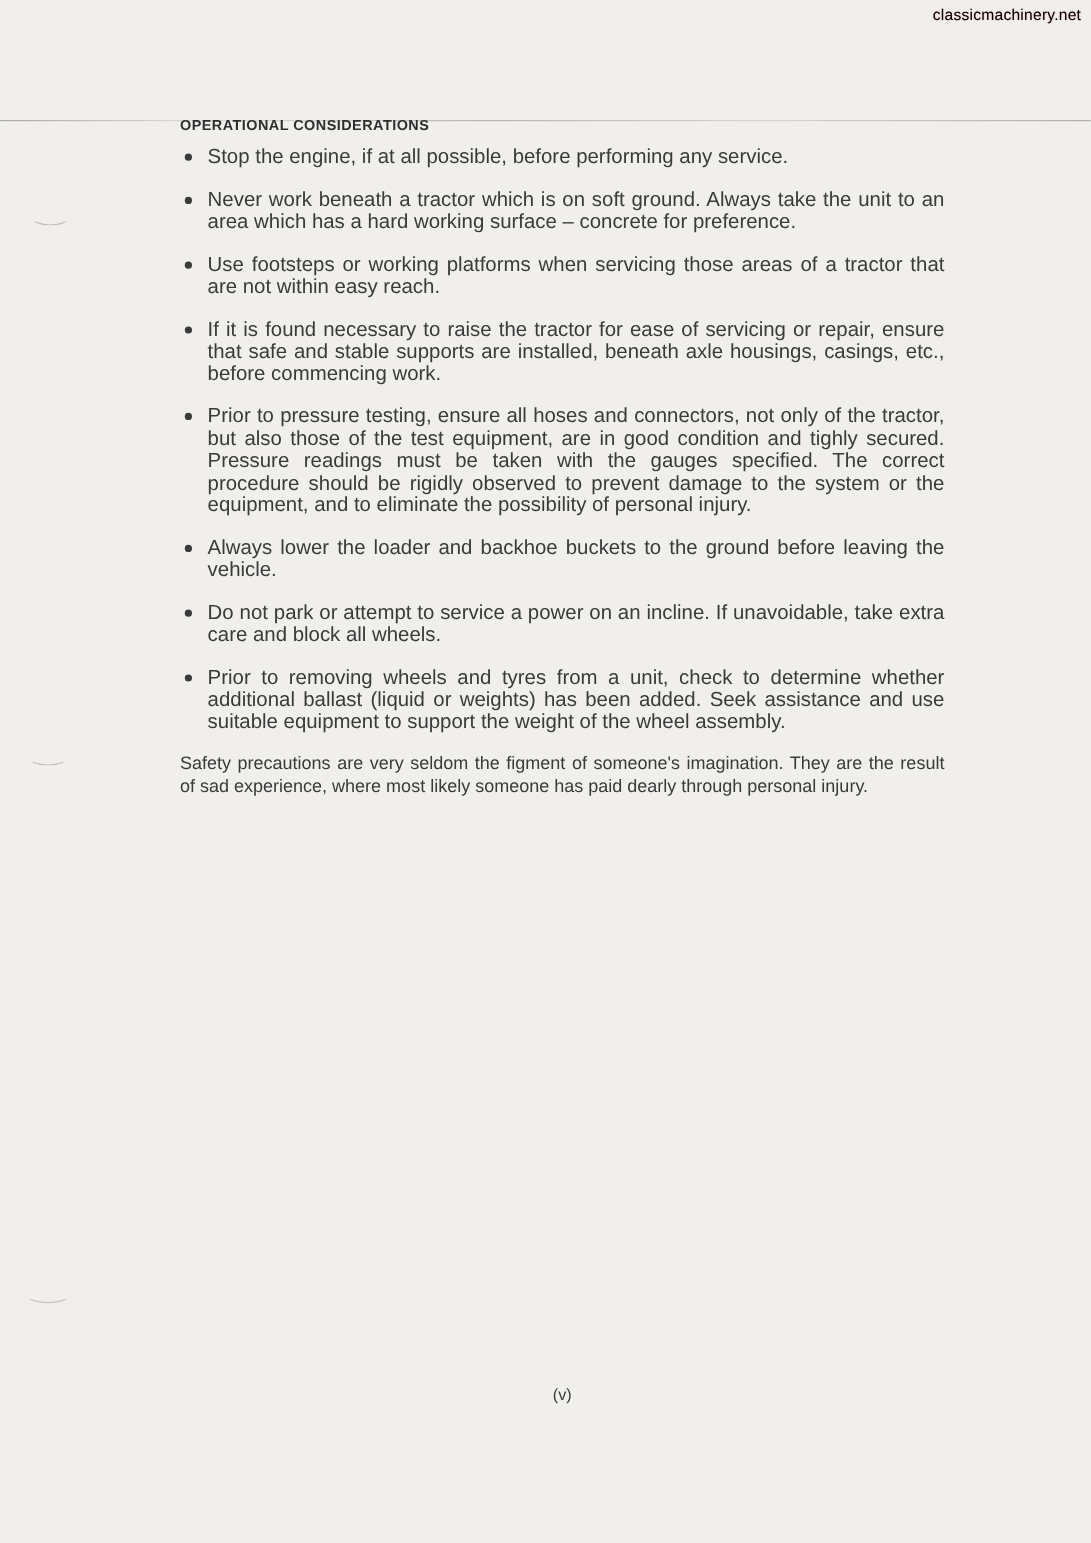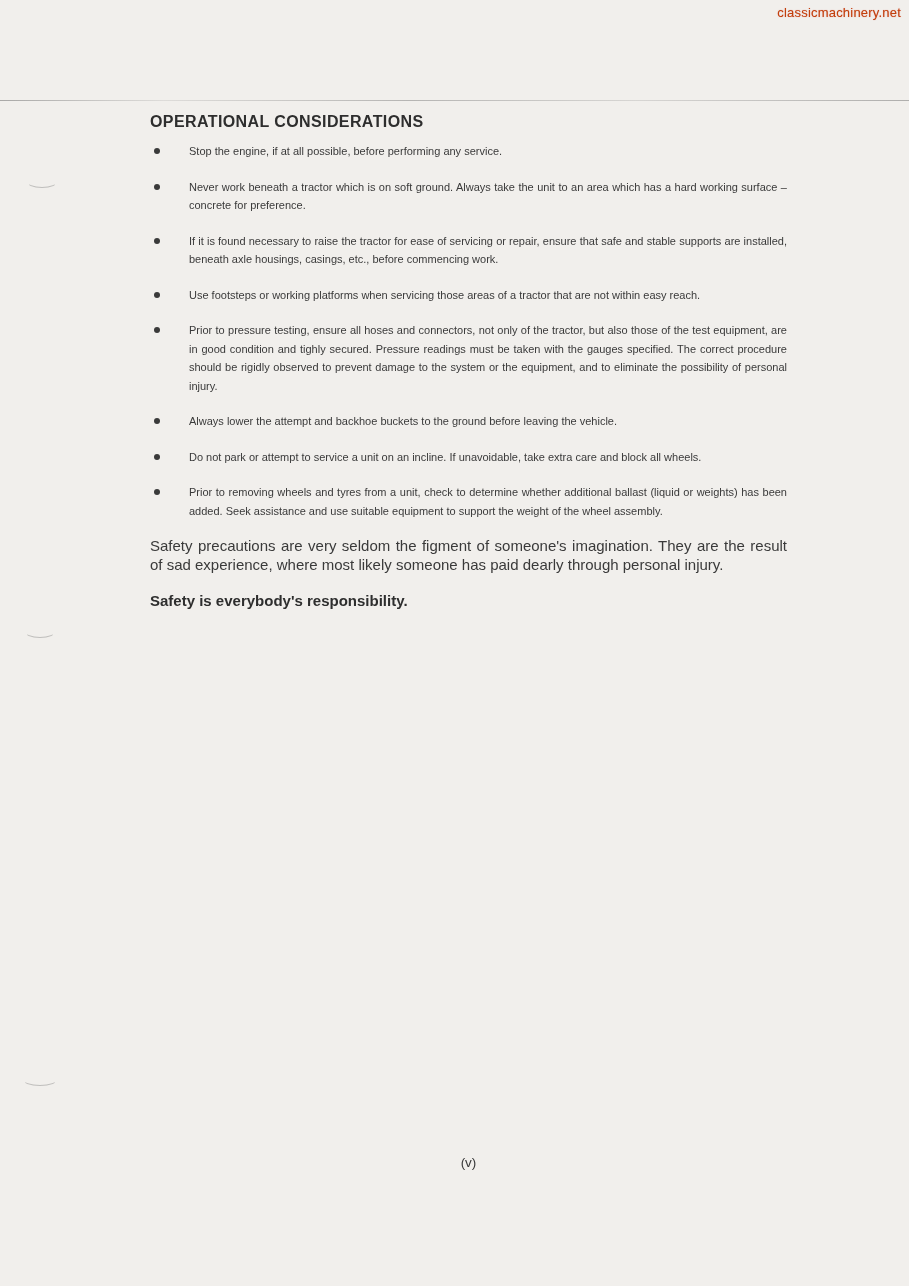--- a/index.html
+++ b/index.html
@@ -18,21 +18,21 @@
     height: 1286px;
     background: #f1efec;
     overflow: hidden;
     color: #383838;
   }
   .watermark {
     position: absolute;
     top: 5px;
     right: 8px;
     font-size: 13px;
-    color: #c2410c;
+    color: #000000;
     letter-spacing: 0.2px;
     text-shadow: 0 0 1px rgba(216,64,61,0.5);
   }
   .top-rule {
     position: absolute;
     top: 100px;
     left: 0;
     width: 909px;
     height: 1px;
     background: linear-gradient(90deg,
@@ -42,22 +42,22 @@
       rgba(110,110,110,0.2) 70%,
       rgba(110,110,110,0.5) 100%);
   }
   .content {
     position: absolute;
     left: 150px;
     top: 97px;
     width: 637px;
   }
   h1.page-title {
-    margin: 16px 0 11px 0;
-    font-size: 16px;
+    margin: 0 0 11px 0;
+    font-size: 12px;
     font-weight: bold;
     color: #2e2e2e;
     letter-spacing: 0.4px;
   }
   ul.bullets {
     list-style: none;
     margin: 0;
     padding: 0;
   }
   ul.bullets li {
@@ -67,22 +67,22 @@
   .dot {
     flex: 0 0 auto;
     width: 6px;
     height: 6px;
     border-radius: 50%;
     background: #3a3a3a;
     margin: 6px 0 0 4px;
   }
   .bullet-text {
     flex: 1 1 auto;
-    margin-left: 29px;
-    font-size: 11px;
+    margin-left: 13px;
+    font-size: 17px;
     line-height: 18.5px;
     text-align: justify;
     color: #3a3a3a;
   }
   .paragraphs p, p.closing {
     margin: 0 0 18px 0;
     font-size: 15px;
     line-height: 18.5px;
     text-align: justify;
     color: #3a3a3a;
@@ -133,46 +133,45 @@
         <li>
           <span class="dot"></span>
           <span class="bullet-text">Stop the engine, if at all possible, before performing any service.</span>
         </li>
         <li>
           <span class="dot"></span>
           <span class="bullet-text">Never work beneath a tractor which is on soft ground. Always take the unit to an area which has a hard working surface – concrete for preference.</span>
         </li>
         <li>
           <span class="dot"></span>
-          <span class="bullet-text">If it is found necessary to raise the tractor for ease of servicing or repair, ensure that safe and stable supports are installed, beneath axle housings, casings, etc., before commencing work.</span>
+          <span class="bullet-text">Use footsteps or working platforms when servicing those areas of a tractor that are not within easy reach.</span>
         </li>
         <li>
           <span class="dot"></span>
-          <span class="bullet-text">Use footsteps or working platforms when servicing those areas of a tractor that are not within easy reach.</span>
+          <span class="bullet-text">If it is found necessary to raise the tractor for ease of servicing or repair, ensure that safe and stable supports are installed, beneath axle housings, casings, etc., before commencing work.</span>
         </li>
         <li>
           <span class="dot"></span>
           <span class="bullet-text">Prior to pressure testing, ensure all hoses and connectors, not only of the tractor, but also those of the test equipment, are in good condition and tighly secured. Pressure readings must be taken with the gauges specified. The correct procedure should be rigidly observed to prevent damage to the system or the equipment, and to eliminate the possibility of personal injury.</span>
         </li>
         <li>
           <span class="dot"></span>
-          <span class="bullet-text">Always lower the attempt and backhoe buckets to the ground before leaving the vehicle.</span>
+          <span class="bullet-text">Always lower the loader and backhoe buckets to the ground before leaving the vehicle.</span>
         </li>
         <li>
           <span class="dot"></span>
-          <span class="bullet-text">Do not park or attempt to service a unit on an incline. If unavoidable, take extra care and block all wheels.</span>
+          <span class="bullet-text">Do not park or attempt to service a power on an incline. If unavoidable, take extra care and block all wheels.</span>
         </li>
         <li>
           <span class="dot"></span>
           <span class="bullet-text">Prior to removing wheels and tyres from a unit, check to determine whether additional ballast (liquid or weights) has been added. Seek assistance and use suitable equipment to support the weight of the wheel assembly.</span>
         </li>
       </ul>
 
     <div class="paragraphs">
         <p>Safety precautions are very seldom the figment of someone's imagination. They are the result of sad experience, where most likely someone has paid dearly through personal injury.</p>
       </div>
 
-    <p class="closing">Safety is everybody's responsibility.</p>
   </div>
 
   <div class="page-number">(v)</div>
 
 </div>
 
 </body></html>

